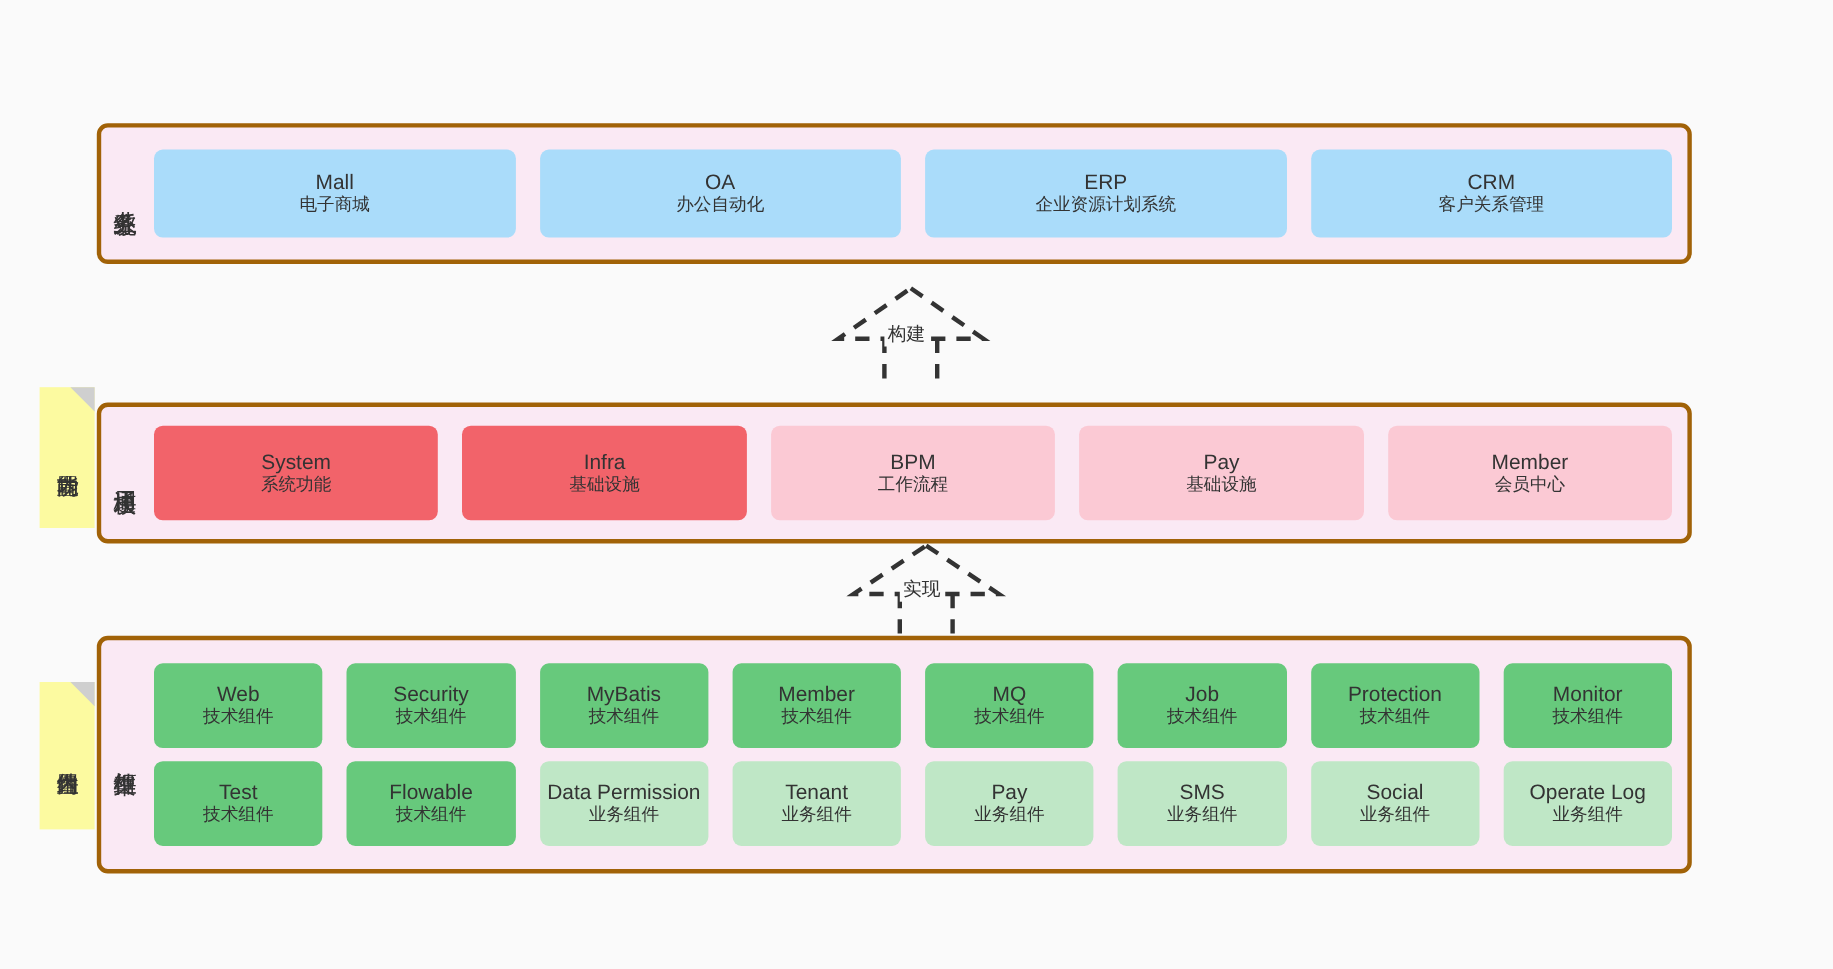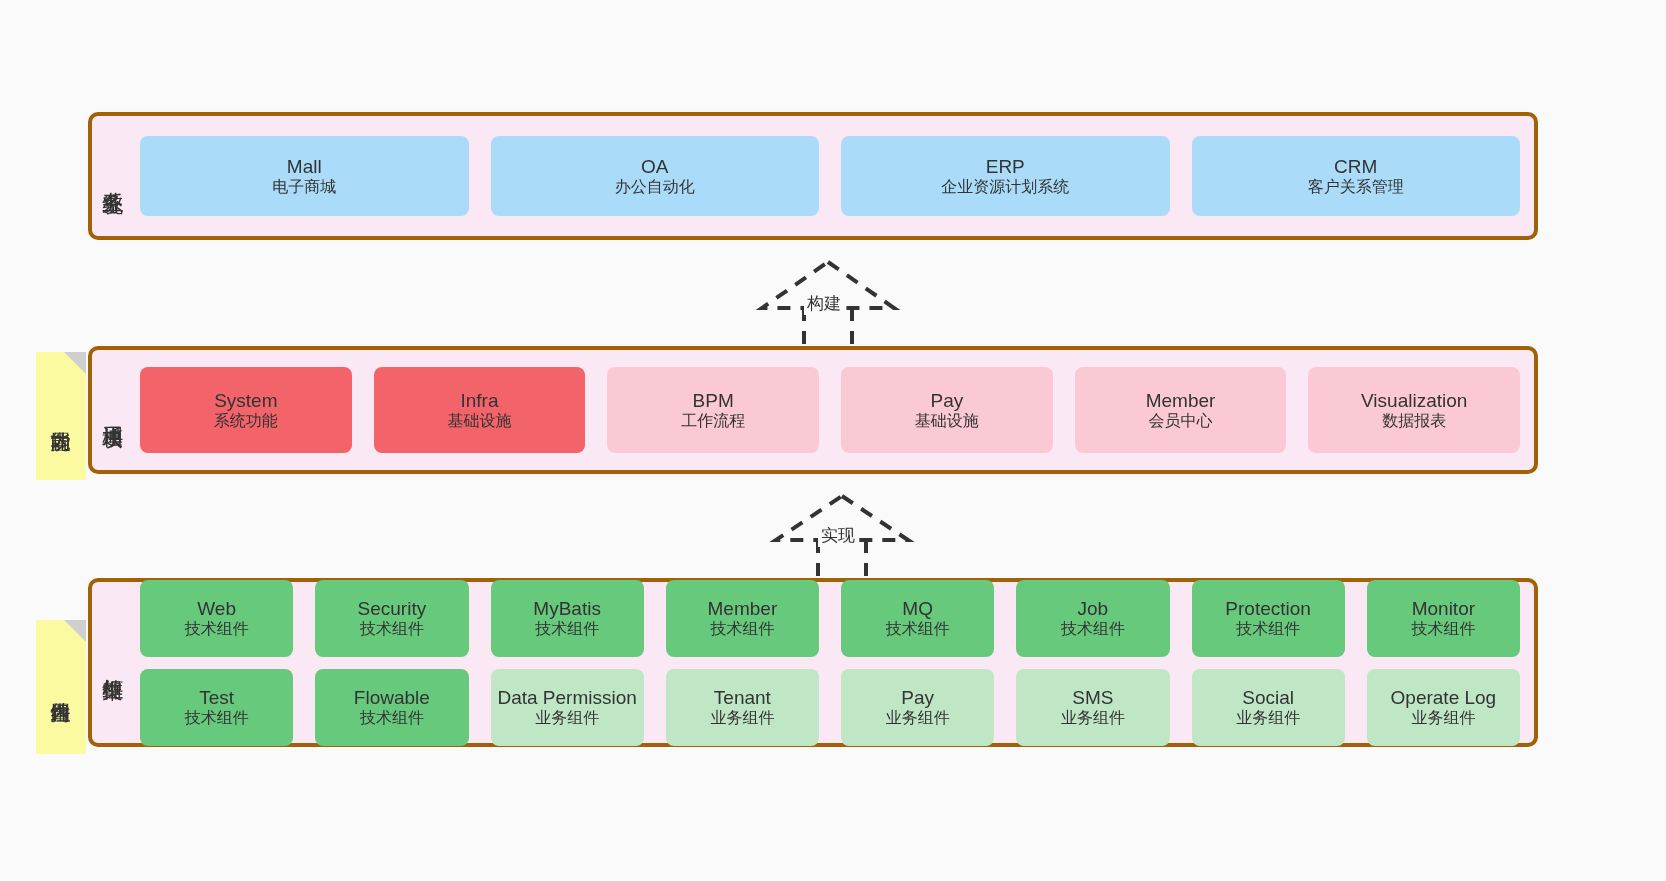--- a/index.html
+++ b/index.html
@@ -156,21 +156,21 @@
       <path d="M 46 50 L 46 92 M 94 50 L 94 92" fill="none" stroke="#333333" stroke-width="4" stroke-dasharray="13 10"></path>
     </svg>
     <span class="arrow-label" style="left:46px; top:34px;">构建</span>
   </div>
 
   <div class="note" style="left:36px; top:352px; height:128px;">
     <span class="fold"></span>
     <span>内置功能</span>
   </div>
 
-  <div class="layer" id="layer-common" style="left:88px; top:346px; width:1450px; height:128px;">
+  <div class="layer" id="layer-common" style="left:88px; top:366px; width:1450px; height:128px;">
     <div class="layer-title">通用模块</div>
     <div class="layer-body">
       <div class="row" id="row-common">
           <div class="node red h-common">
             <div class="en">System</div>
             <div class="cn">系统功能</div>
           </div>
           <div class="node red h-common">
             <div class="en">Infra</div>
             <div class="cn">基础设施</div>
@@ -180,42 +180,38 @@
             <div class="cn">工作流程</div>
           </div>
           <div class="node pink h-common">
             <div class="en">Pay</div>
             <div class="cn">基础设施</div>
           </div>
           <div class="node pink h-common">
             <div class="en">Member</div>
             <div class="cn">会员中心</div>
           </div>
-          <div class="node pink h-common">
-            <div class="en">Visualization</div>
-            <div class="cn">数据报表</div>
-          </div>
         </div>
     </div>
   </div>
 
   <div class="arrow" style="left:772px; top:492px; width:140px; height:84px;">
     <svg width="140" height="84" viewBox="0 0 140 84">
       <path d="M 70 4 L 136 48 L 4 48 Z" fill="none" stroke="#333333" stroke-width="4" stroke-dasharray="13 10" stroke-linecap="butt"></path>
       <path d="M 46 48 L 46 84 M 94 48 L 94 84" fill="none" stroke="#333333" stroke-width="4" stroke-dasharray="13 10"></path>
     </svg>
     <span class="arrow-label" style="left:46px; top:32px;">实现</span>
   </div>
 
   <div class="note" style="left:36px; top:620px; height:134px;">
     <span class="fold"></span>
     <span>内置组件</span>
   </div>
 
-  <div class="layer" id="layer-framework" style="left:88px; top:578px; width:1450px; height:169px;">
+  <div class="layer" id="layer-framework" style="left:88px; top:578px; width:1450px; height:216px;">
     <div class="layer-title">框架组件</div>
     <div class="layer-body">
       <div class="row" id="row-framework-1">
           <div class="node green h-framework">
             <div class="en">Web</div>
             <div class="cn">技术组件</div>
           </div>
           <div class="node green h-framework">
             <div class="en">Security</div>
             <div class="cn">技术组件</div>

